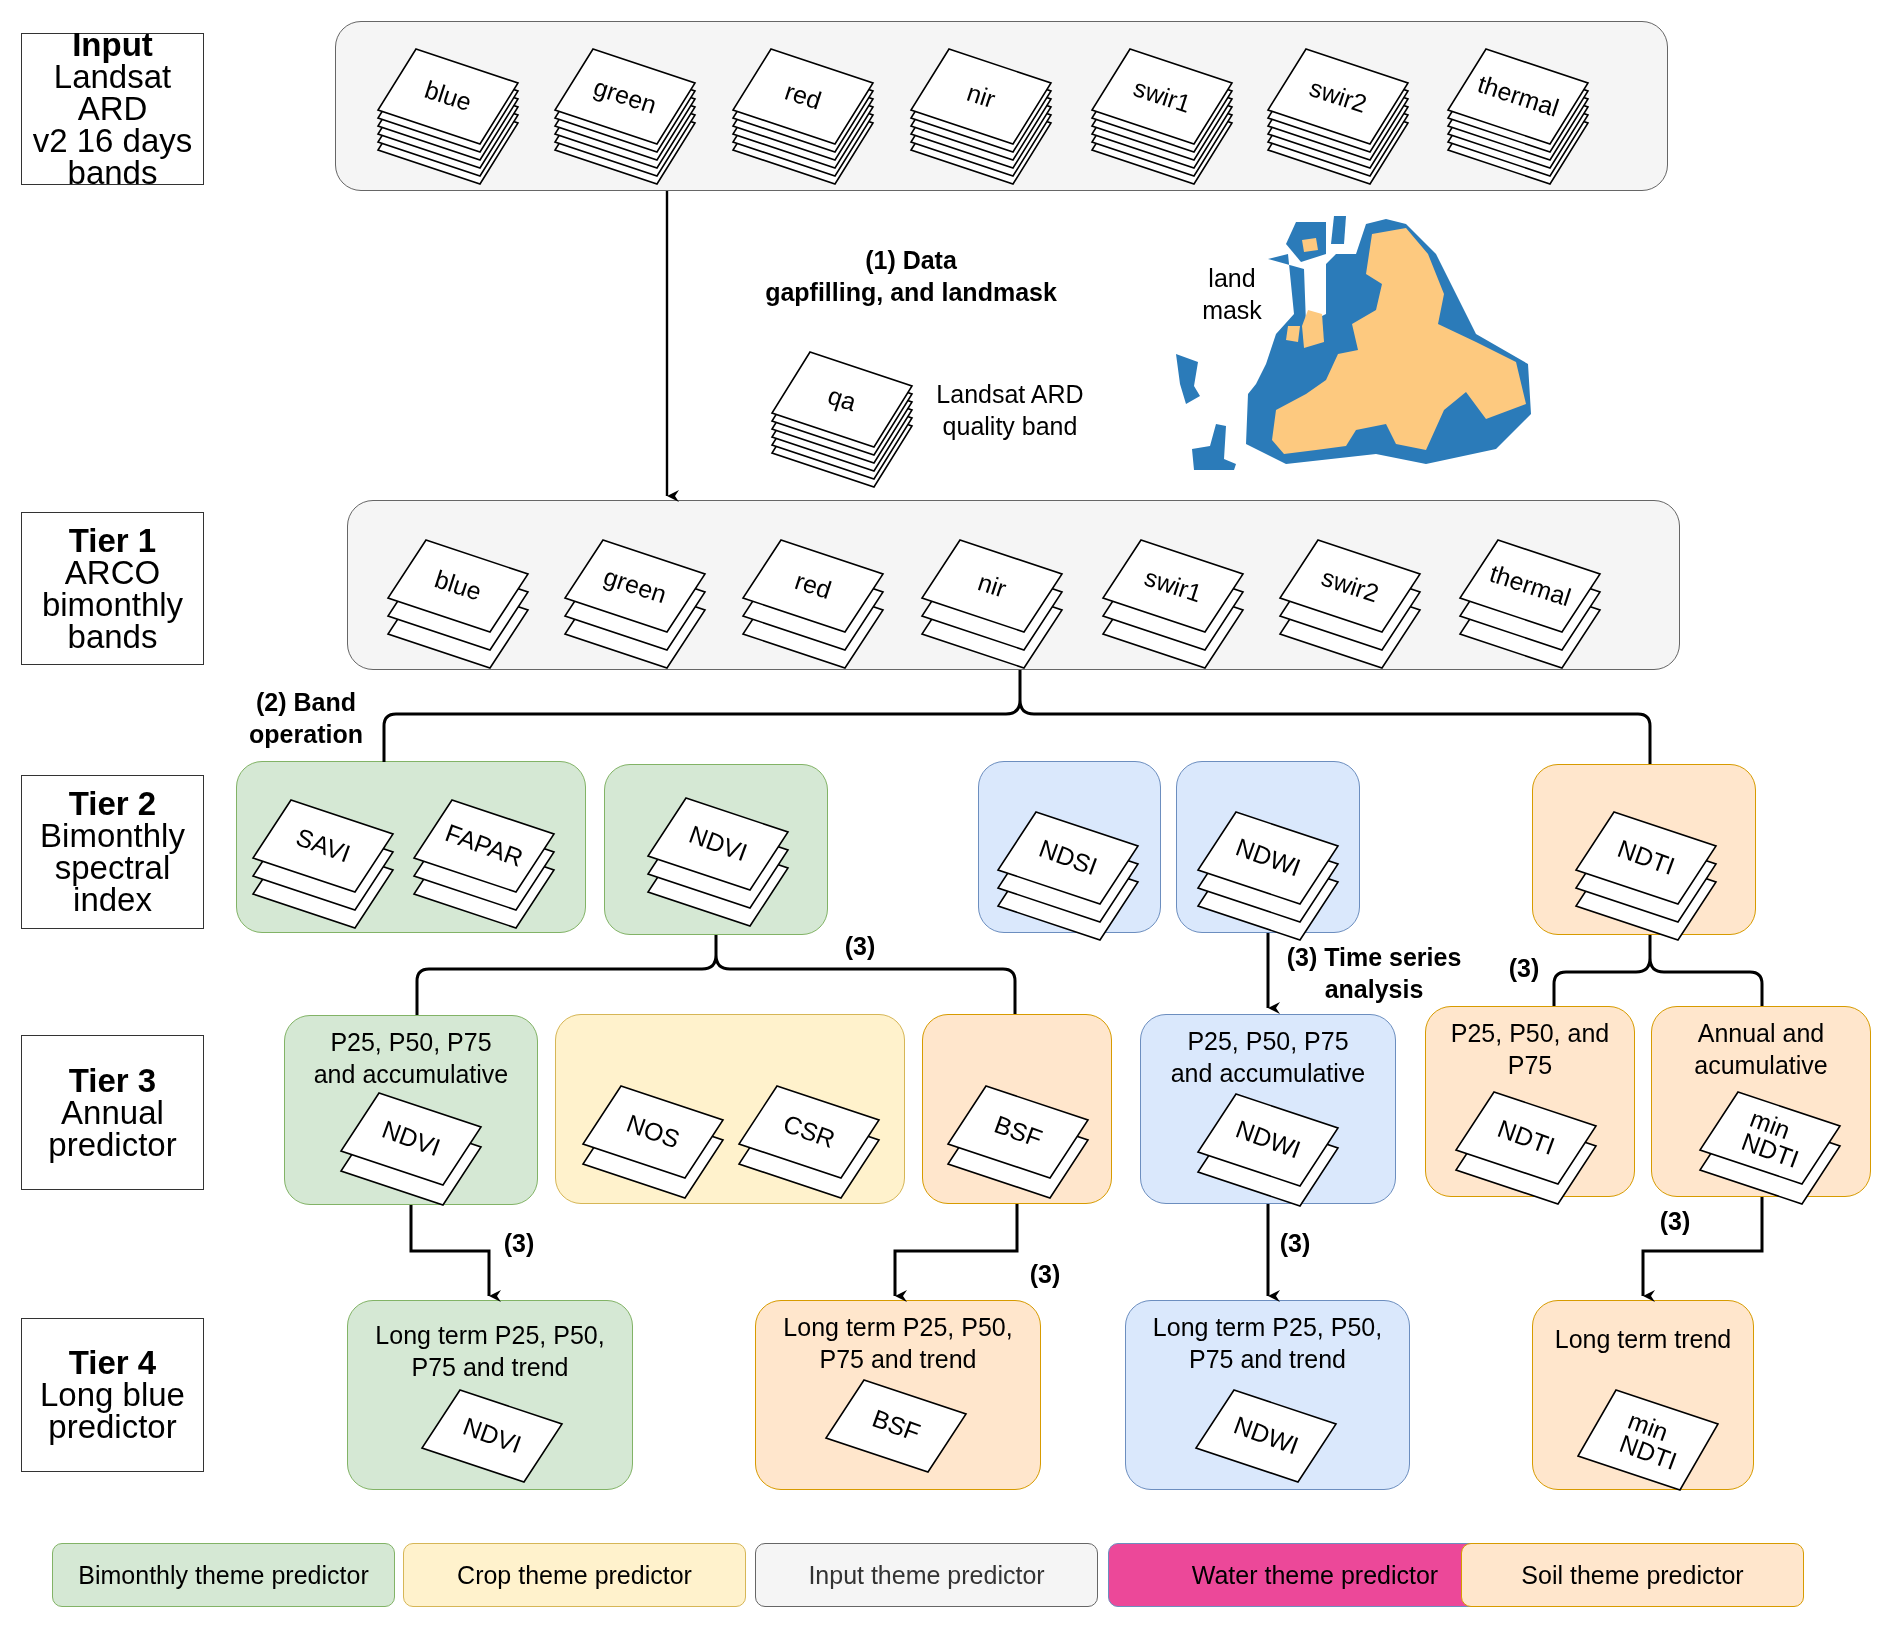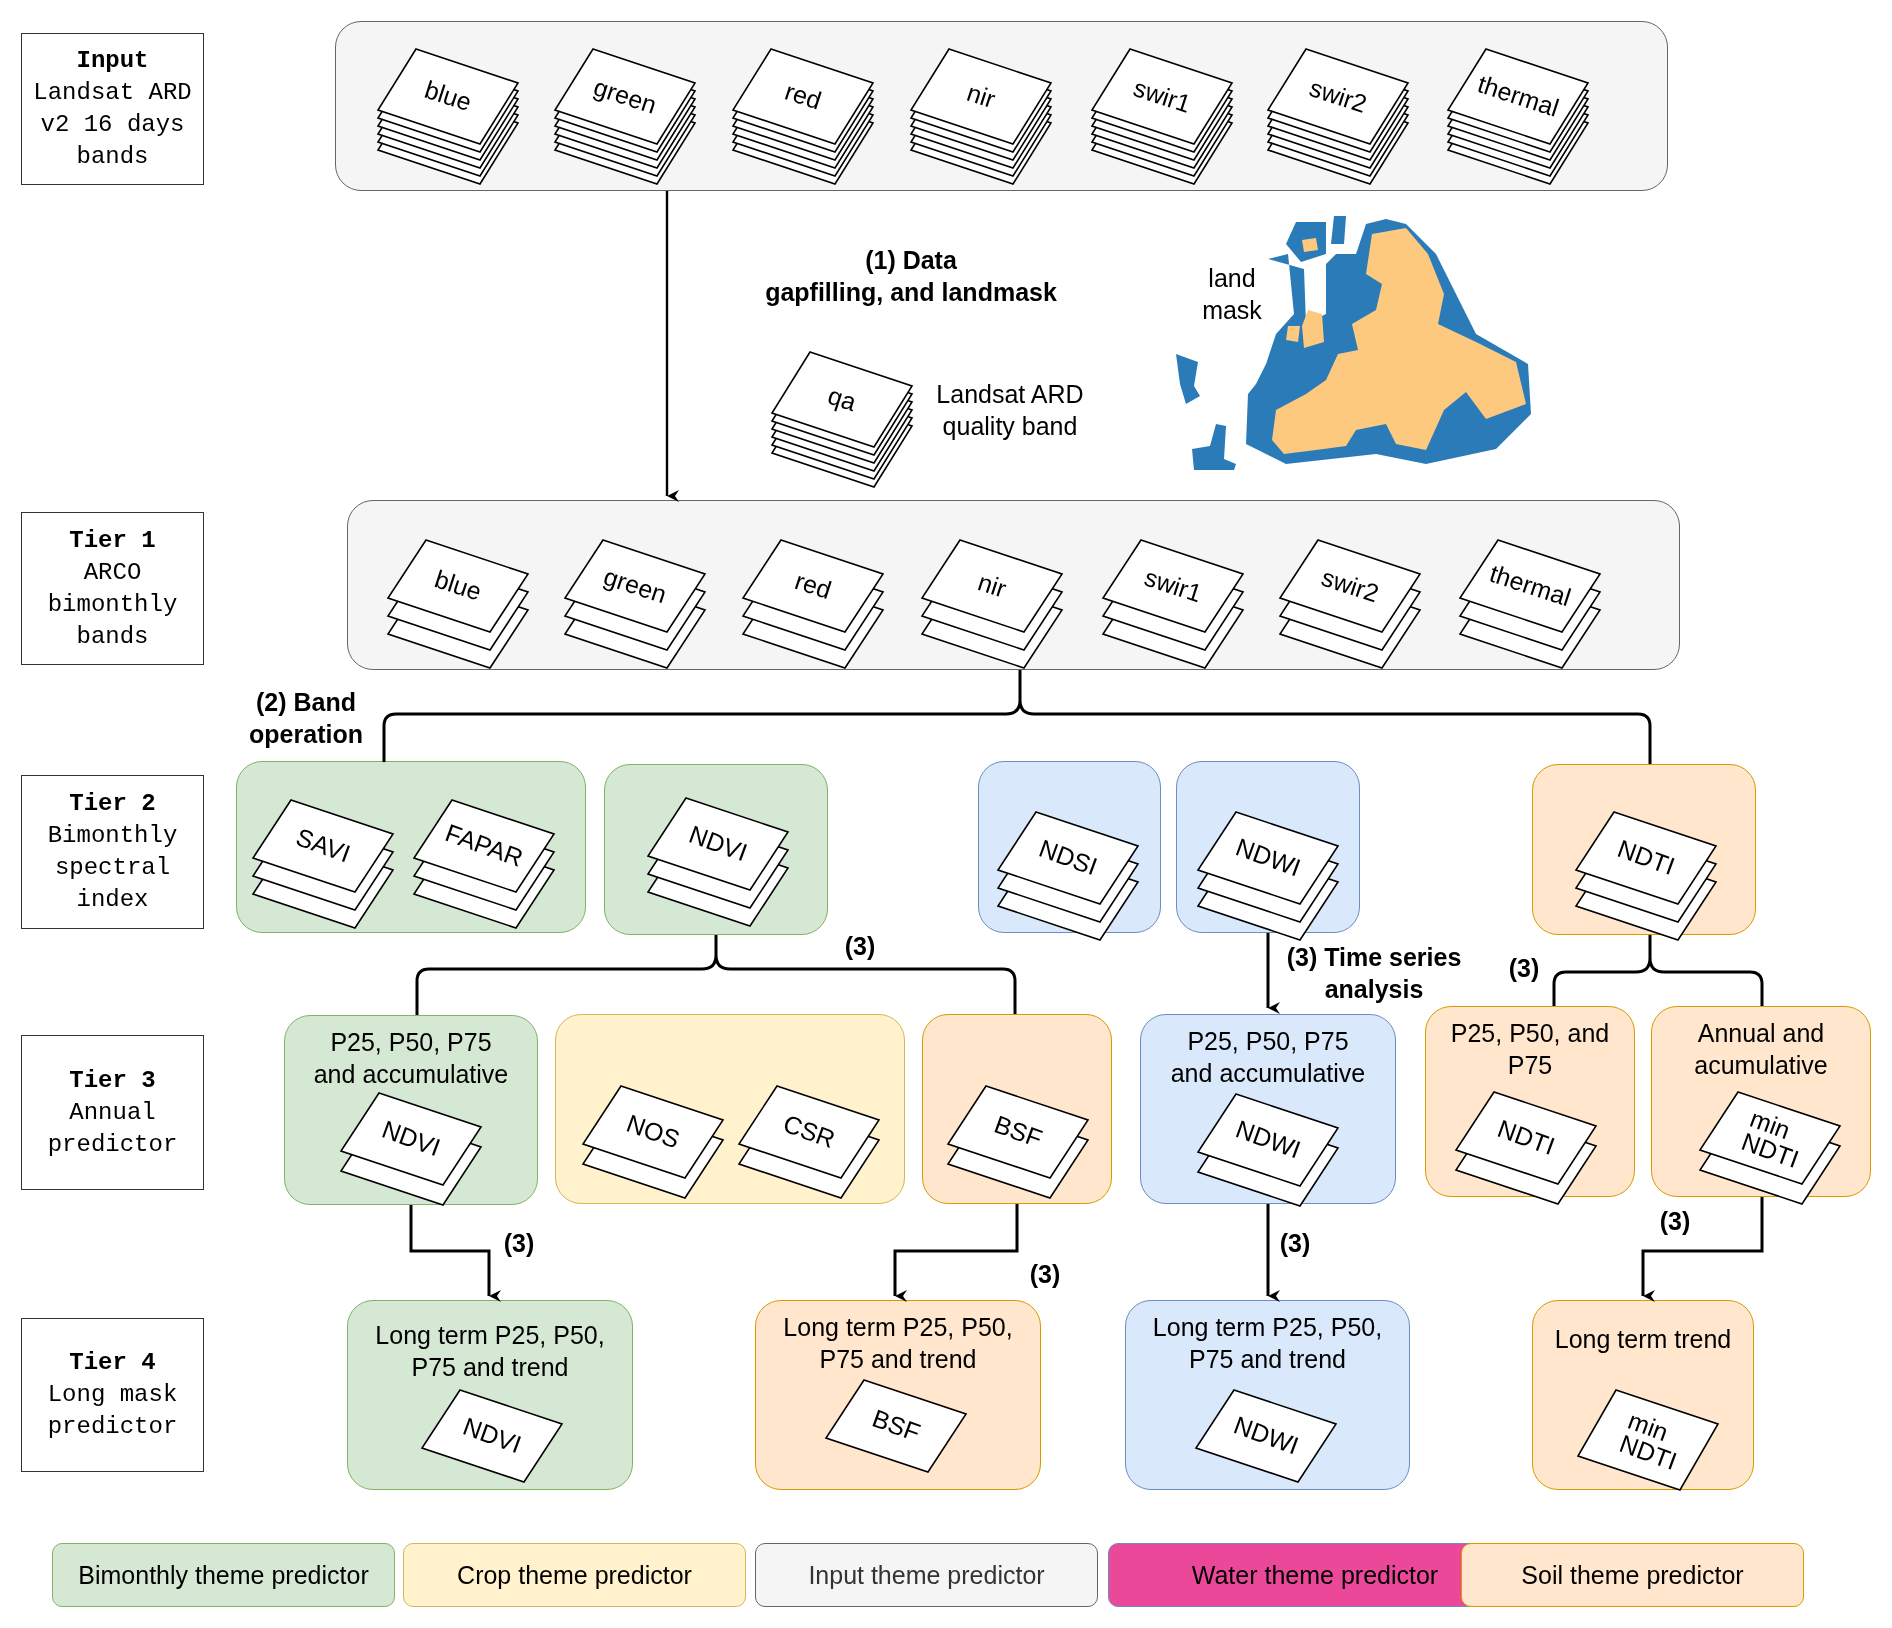--- a/index.html
+++ b/index.html
@@ -1,20 +1,20 @@
 <!DOCTYPE html>
 <html><head>
 <meta charset="utf-8">
 <style>
   html, body { margin:0; padding:0; background:#ffffff; }
   body { width:1892px; height:1628px; position:relative; overflow:hidden;
          font-family:"Liberation Sans", sans-serif; color:#000; }
   .abs { position:absolute; box-sizing:border-box; }
   .tier-label { border:1.5px solid #333; background:#fff; display:flex; flex-direction:column;
-                align-items:center; justify-content:center; text-align:center; font-size:24px; line-height:32px;font-family:Liberation Mono, monospace; }
+                align-items:center; justify-content:center; text-align:center; font-size:33px; line-height:32px; }
   .tier-label b { font-weight:bold; }
   .rbox { border-radius:26px; border:1.6px solid; }
   .gray   { background:#f5f5f5; border-color:#666666; }
   .green  { background:#d5e8d4; border-color:#82b366; }
   .yellow { background:#fff2cc; border-color:#d6b656; }
   .blue   { background:#dae8fc; border-color:#6c8ebf; }
   .orange { background:#ffe6cc; border-color:#d79b00; }
   .box-title { position:absolute; left:0; right:0; text-align:center; font-size:25px; line-height:32px; }
   .note { position:absolute; font-weight:bold; font-size:25px; line-height:32px; text-align:center; }
   .plain { position:absolute; font-size:25px; line-height:32px; text-align:center; }
@@ -44,21 +44,21 @@
   <span>Bimonthly</span>
   <span>spectral index</span>
 </div>
 <div class="abs tier-label" style="left:21px;top:1035px;width:183px;height:155px;">
   <b>Tier 3</b>
   <span>Annual</span>
   <span>predictor</span>
 </div>
 <div class="abs tier-label" style="left:21px;top:1318px;width:183px;height:154px;">
   <b>Tier 4</b>
-  <span>Long mask</span>
+  <span>Long blue</span>
   <span>predictor</span>
 </div>
 
 <div class="abs rbox gray" style="left:335px;top:21px;width:1333px;height:170px;"></div>
 
 <div class="abs rbox gray" style="left:347px;top:500px;width:1333px;height:170px;"></div>
 
 <div class="abs rbox green" style="left:236px;top:761px;width:350px;height:172px;"></div>
 <div class="abs rbox green" style="left:604px;top:764px;width:224px;height:171px;"></div>
 <div class="abs rbox blue" style="left:978px;top:761px;width:183px;height:172px;"></div>

